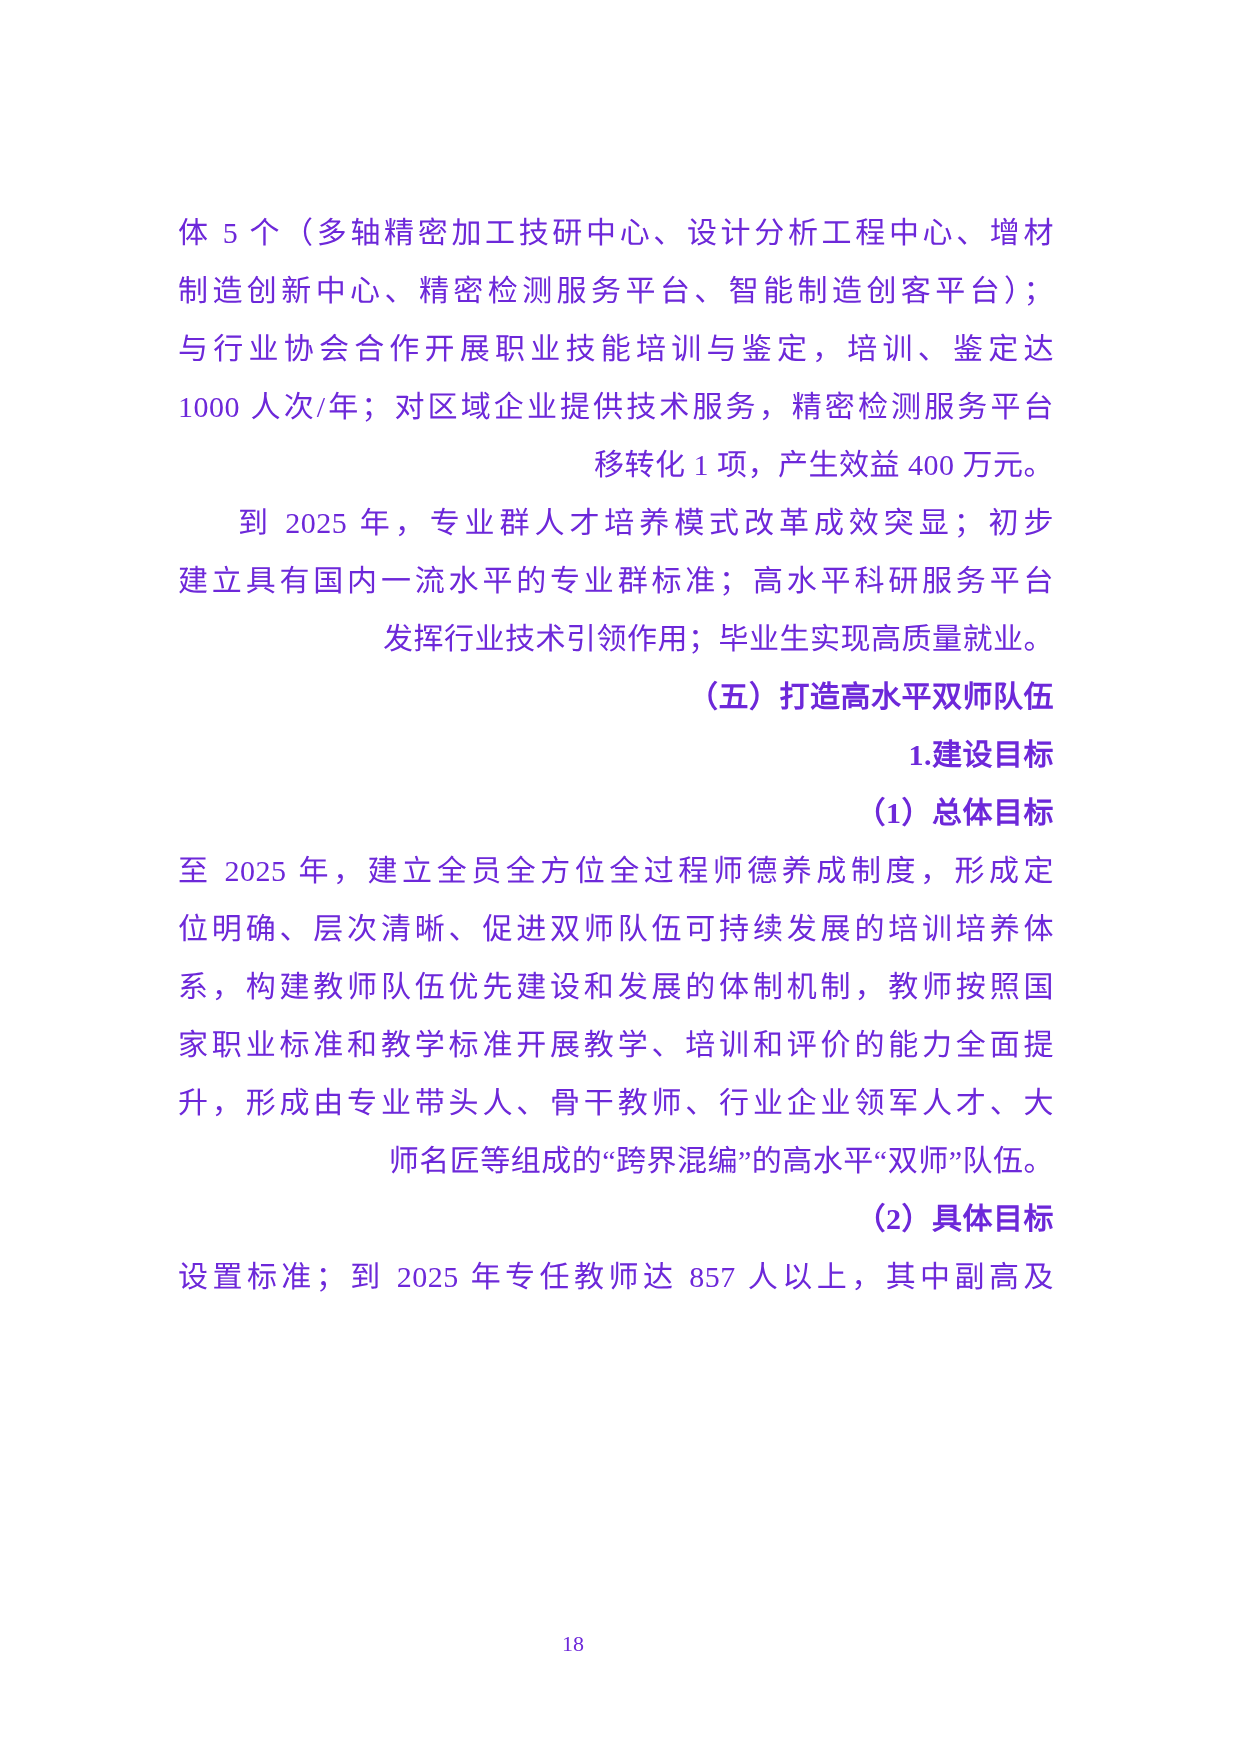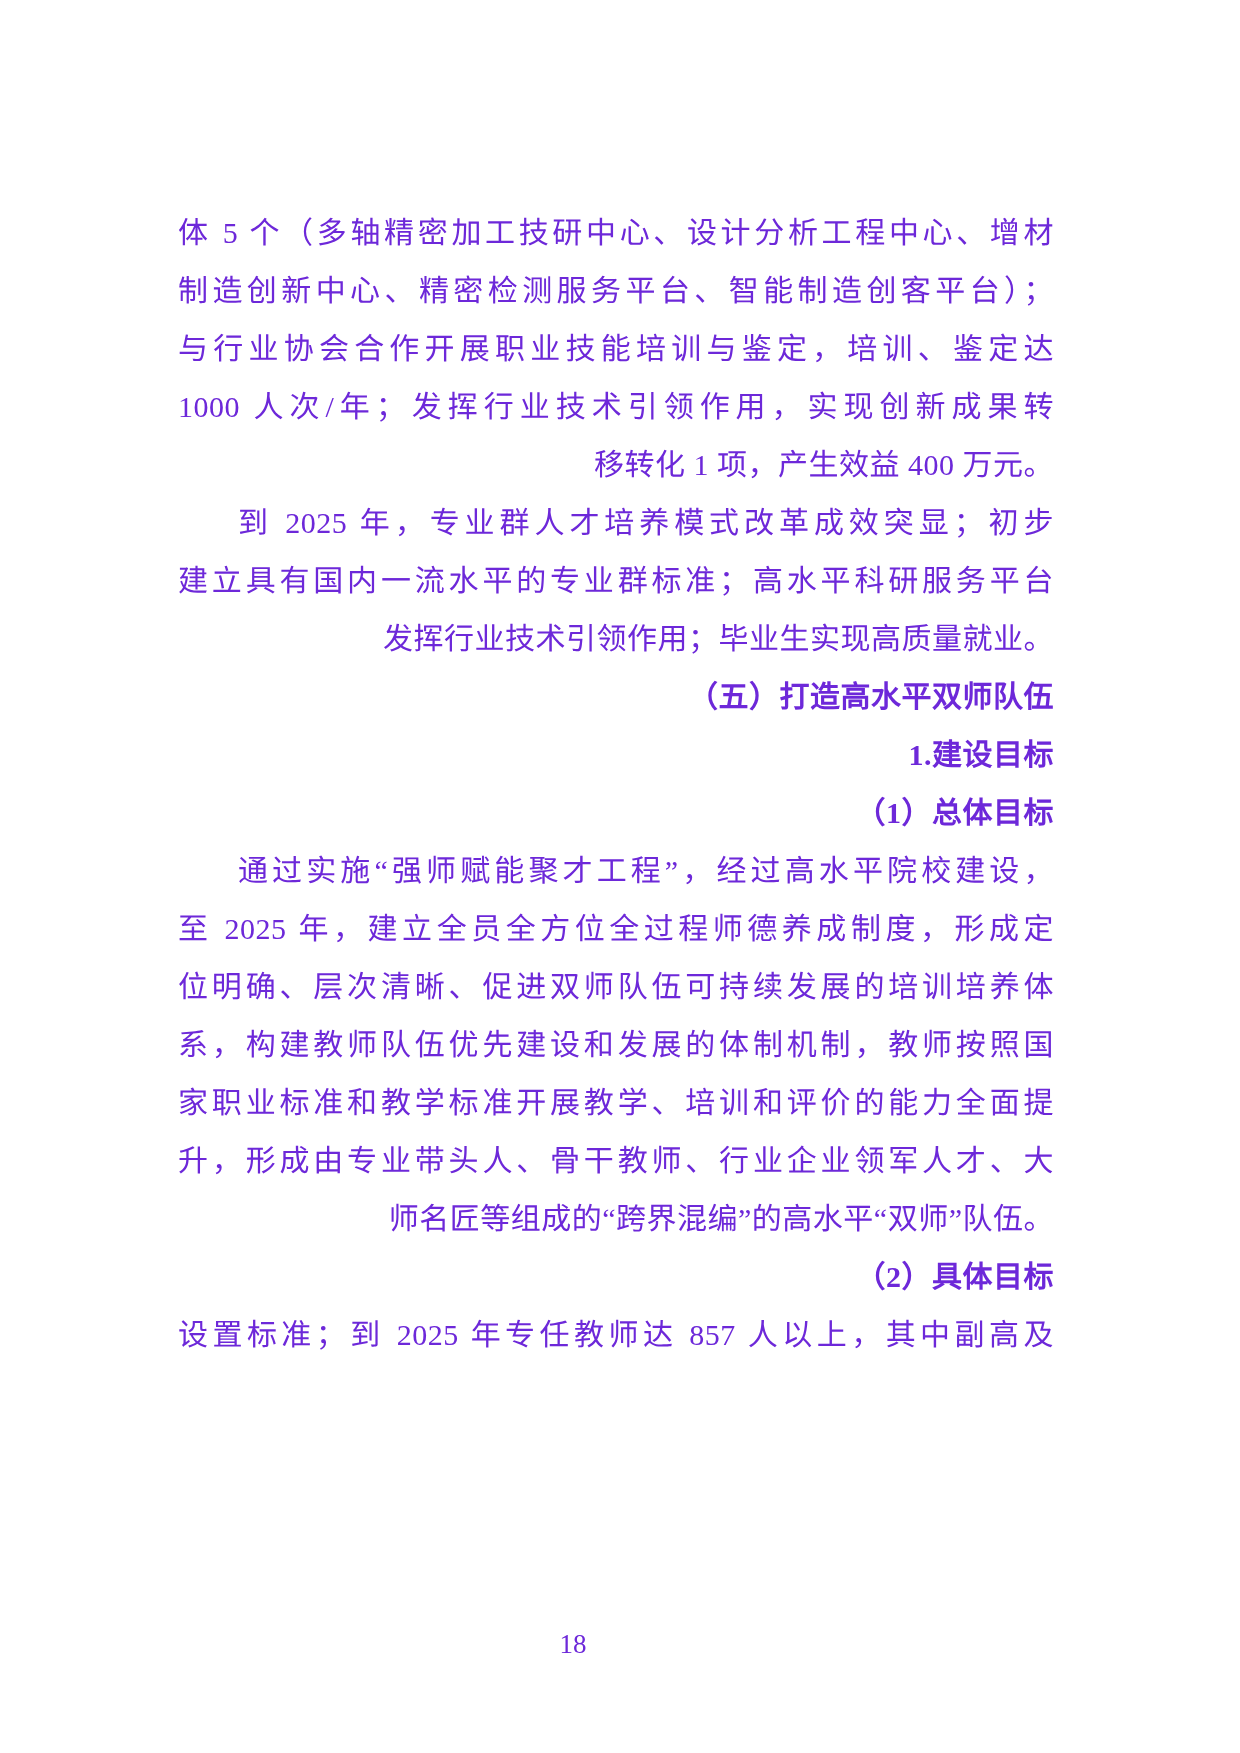--- a/index.html
+++ b/index.html
@@ -47,41 +47,40 @@
   }
   .seg-small {
     font-size: 20px;
   }
   .page-number {
     position: absolute;
     top: 1624px;
     left: 0;
     width: 1146px;
     text-align: center;
-    font-size: 27px;
+    font-size: 22px;
     line-height: 40px;
   }
 </style>
 </head>
 <body>
 
 <div class="page">
   <div class="content">
       <div class="line"><span class="seg-normal">体 5 个（多轴精密加工技研中心、设计分析工程中心、增材</span></div>
       <div class="line"><span class="seg-normal">制造创新中心、精密检测服务平台、智能制造创客平台）；</span></div>
       <div class="line"><span class="seg-normal">与行业协会合作开展职业技能培训与鉴定，培训、鉴定达</span></div>
-      <div class="line"><span class="seg-normal">1000 人次/年；发挥行业技术引领作用，实现创新成果转</span></div>
+      <div class="line"><span class="seg-normal">1000 人次/年；对区域企业提供技术服务，精密检测服务平台</span></div>
       <div class="line left"><span class="seg-normal">移转化 1 项，产生效益 400 万元。</span></div>
       <div class="line indent"><span class="seg-normal">到 2025 年，专业群人才培养模式改革成效突显；初步</span></div>
       <div class="line"><span class="seg-normal">建立具有国内一流水平的专业群标准；高水平科研服务平台</span></div>
       <div class="line left"><span class="seg-normal">发挥行业技术引领作用；毕业生实现高质量就业。</span></div>
       <div class="line left indent heading"><span class="seg-normal">（五）打造高水平双师队伍</span></div>
       <div class="line left indent heading"><span class="seg-normal">1.建设目标</span></div>
       <div class="line left indent heading"><span class="seg-normal">（1）总体目标</span></div>
-      <div class="line indent"><span class="seg-normal">通过实施“强师赋能聚才工程”，经过高水平院校建设，</span></div>
       <div class="line"><span class="seg-normal">至 2025 年，建立全员全方位全过程师德养成制度，形成定</span></div>
       <div class="line"><span class="seg-normal">位明确、层次清晰、促进双师队伍可持续发展的培训培养体</span></div>
       <div class="line"><span class="seg-normal">系，构建教师队伍优先建设和发展的体制机制，教师按照国</span></div>
       <div class="line"><span class="seg-normal">家职业标准和教学标准开展教学、培训和评价的能力全面提</span></div>
       <div class="line"><span class="seg-normal">升，形成由专业带头人、骨干教师、行业企业领军人才、大</span></div>
       <div class="line left"><span class="seg-normal">师名匠等组成的“跨界混编”的高水平“双师”队伍。</span></div>
       <div class="line left indent heading"><span class="seg-normal">（2）具体目标</span></div>
       <div class="line"><span class="seg-normal">设置标准；到 2025 年专任教师达 857 人以上，其中副高及</span></div>
     </div>
   <div class="page-number">18</div>

